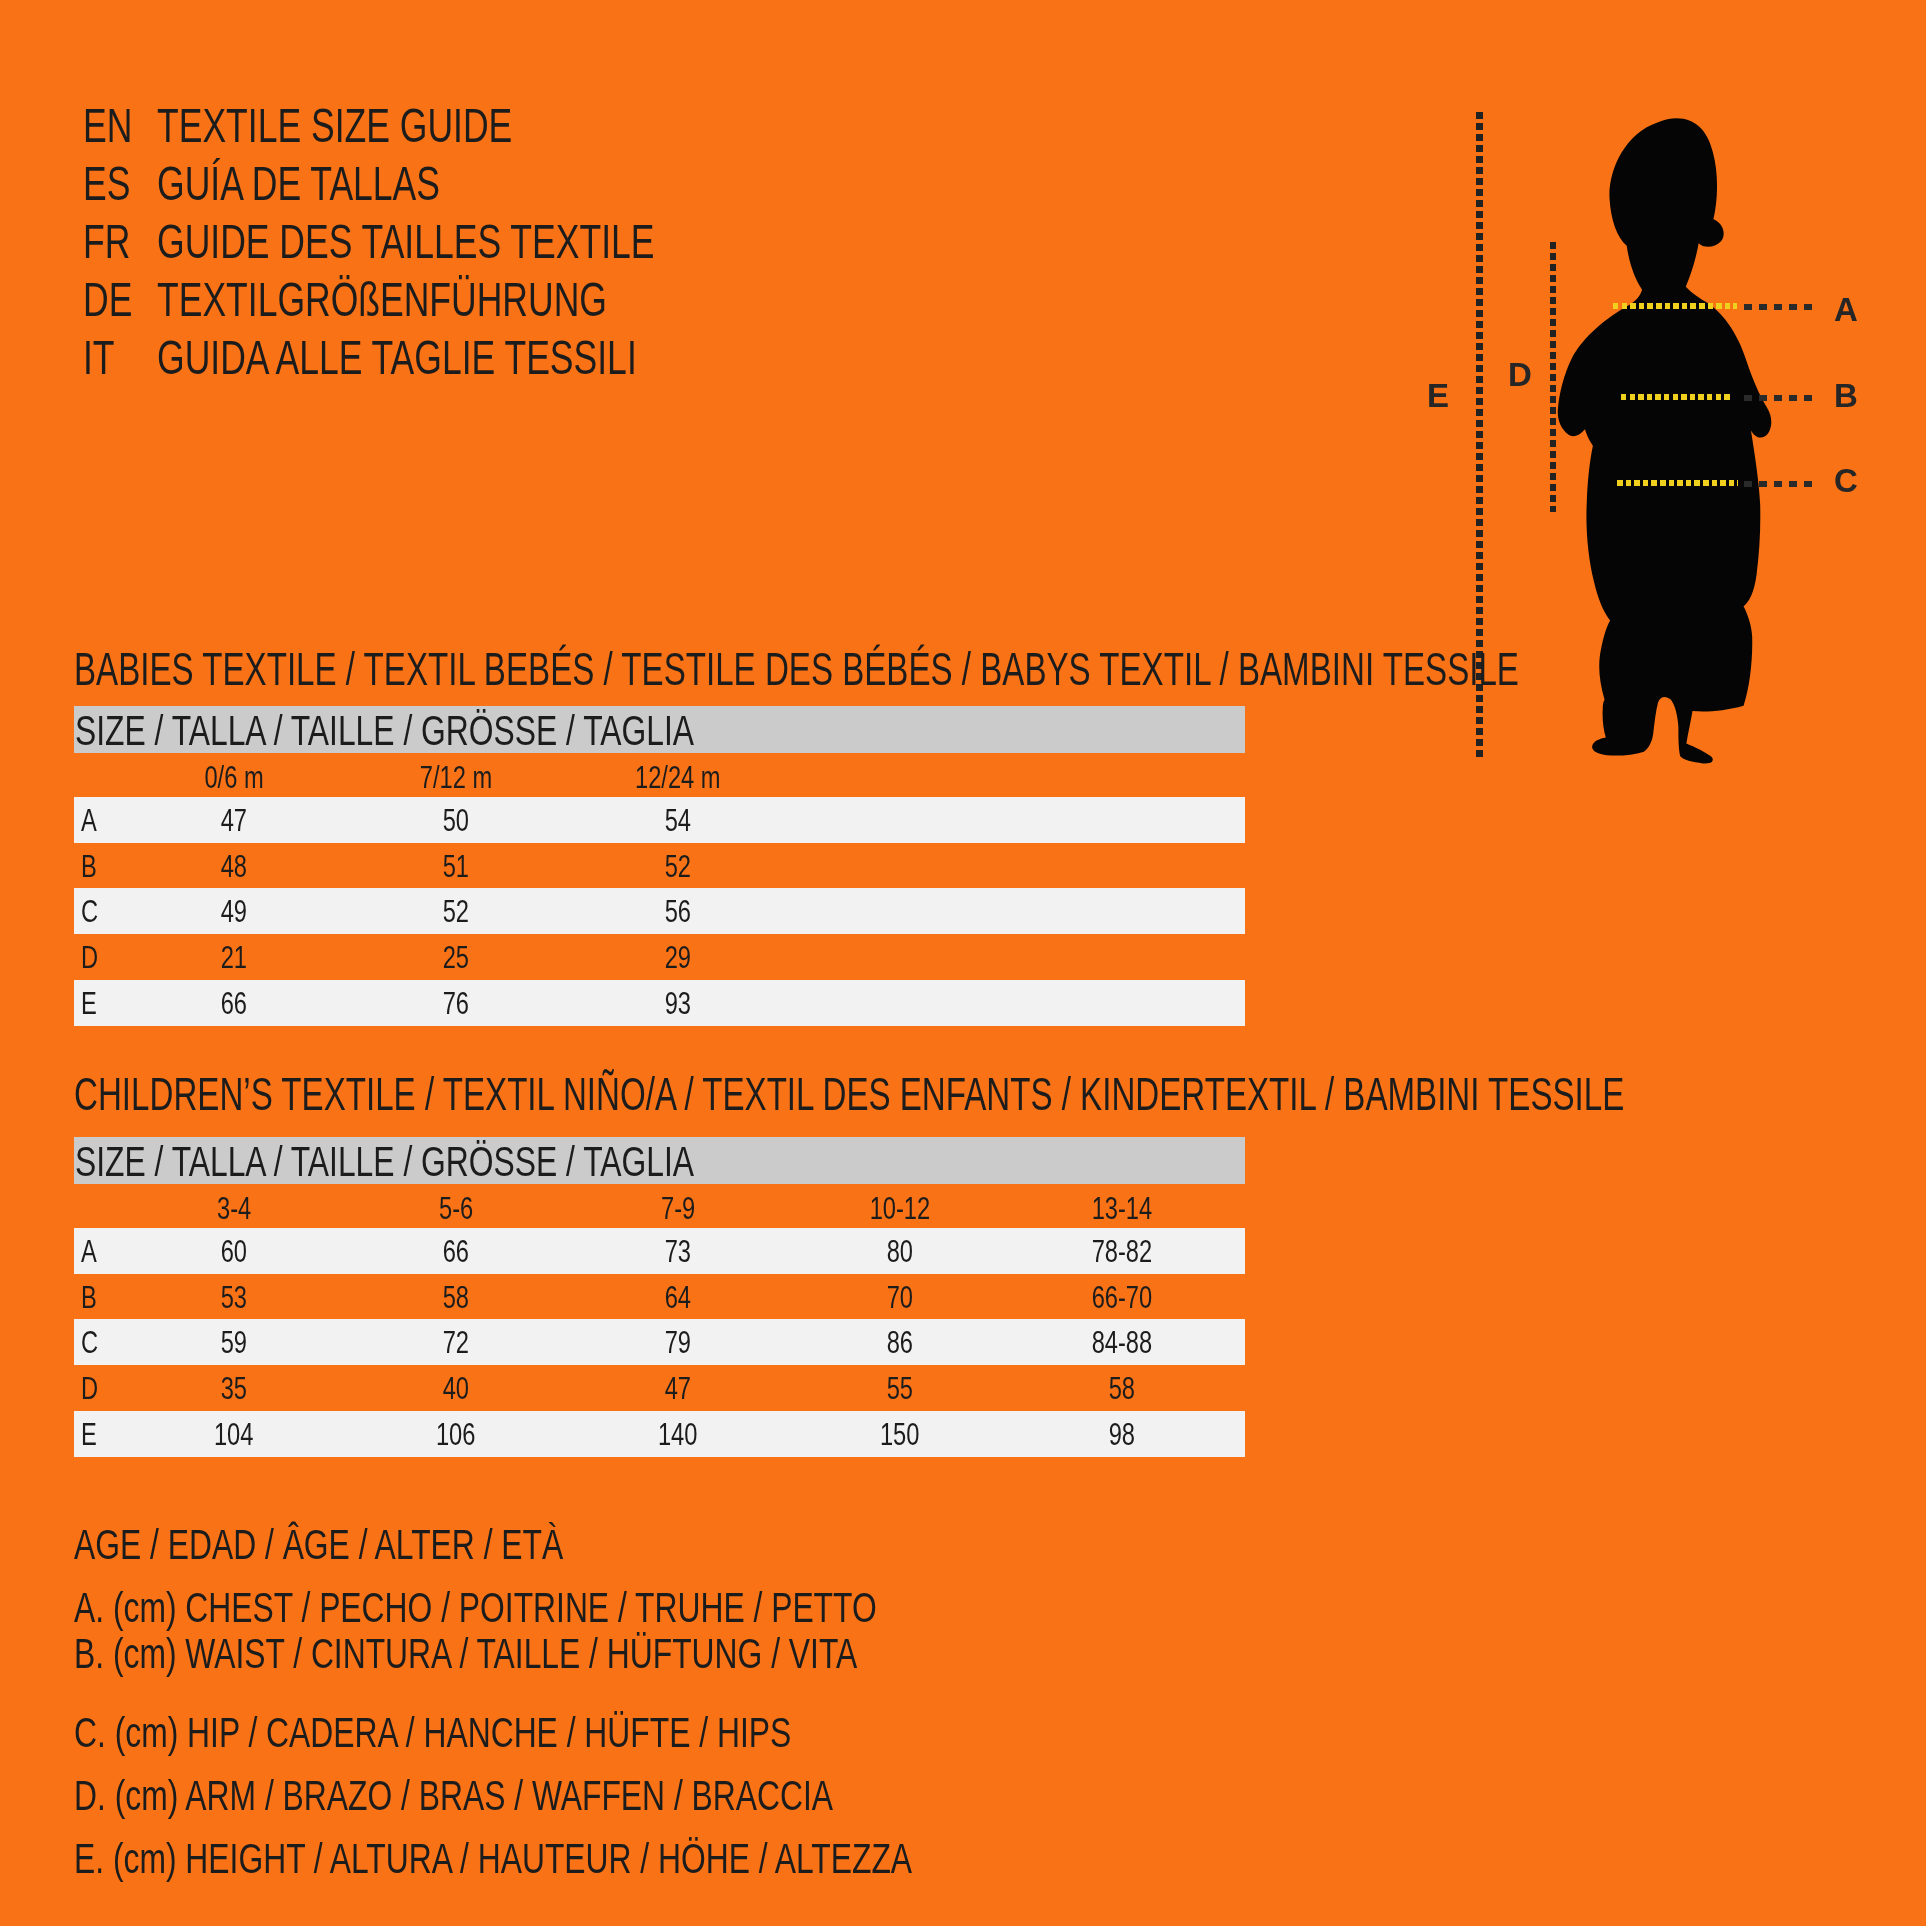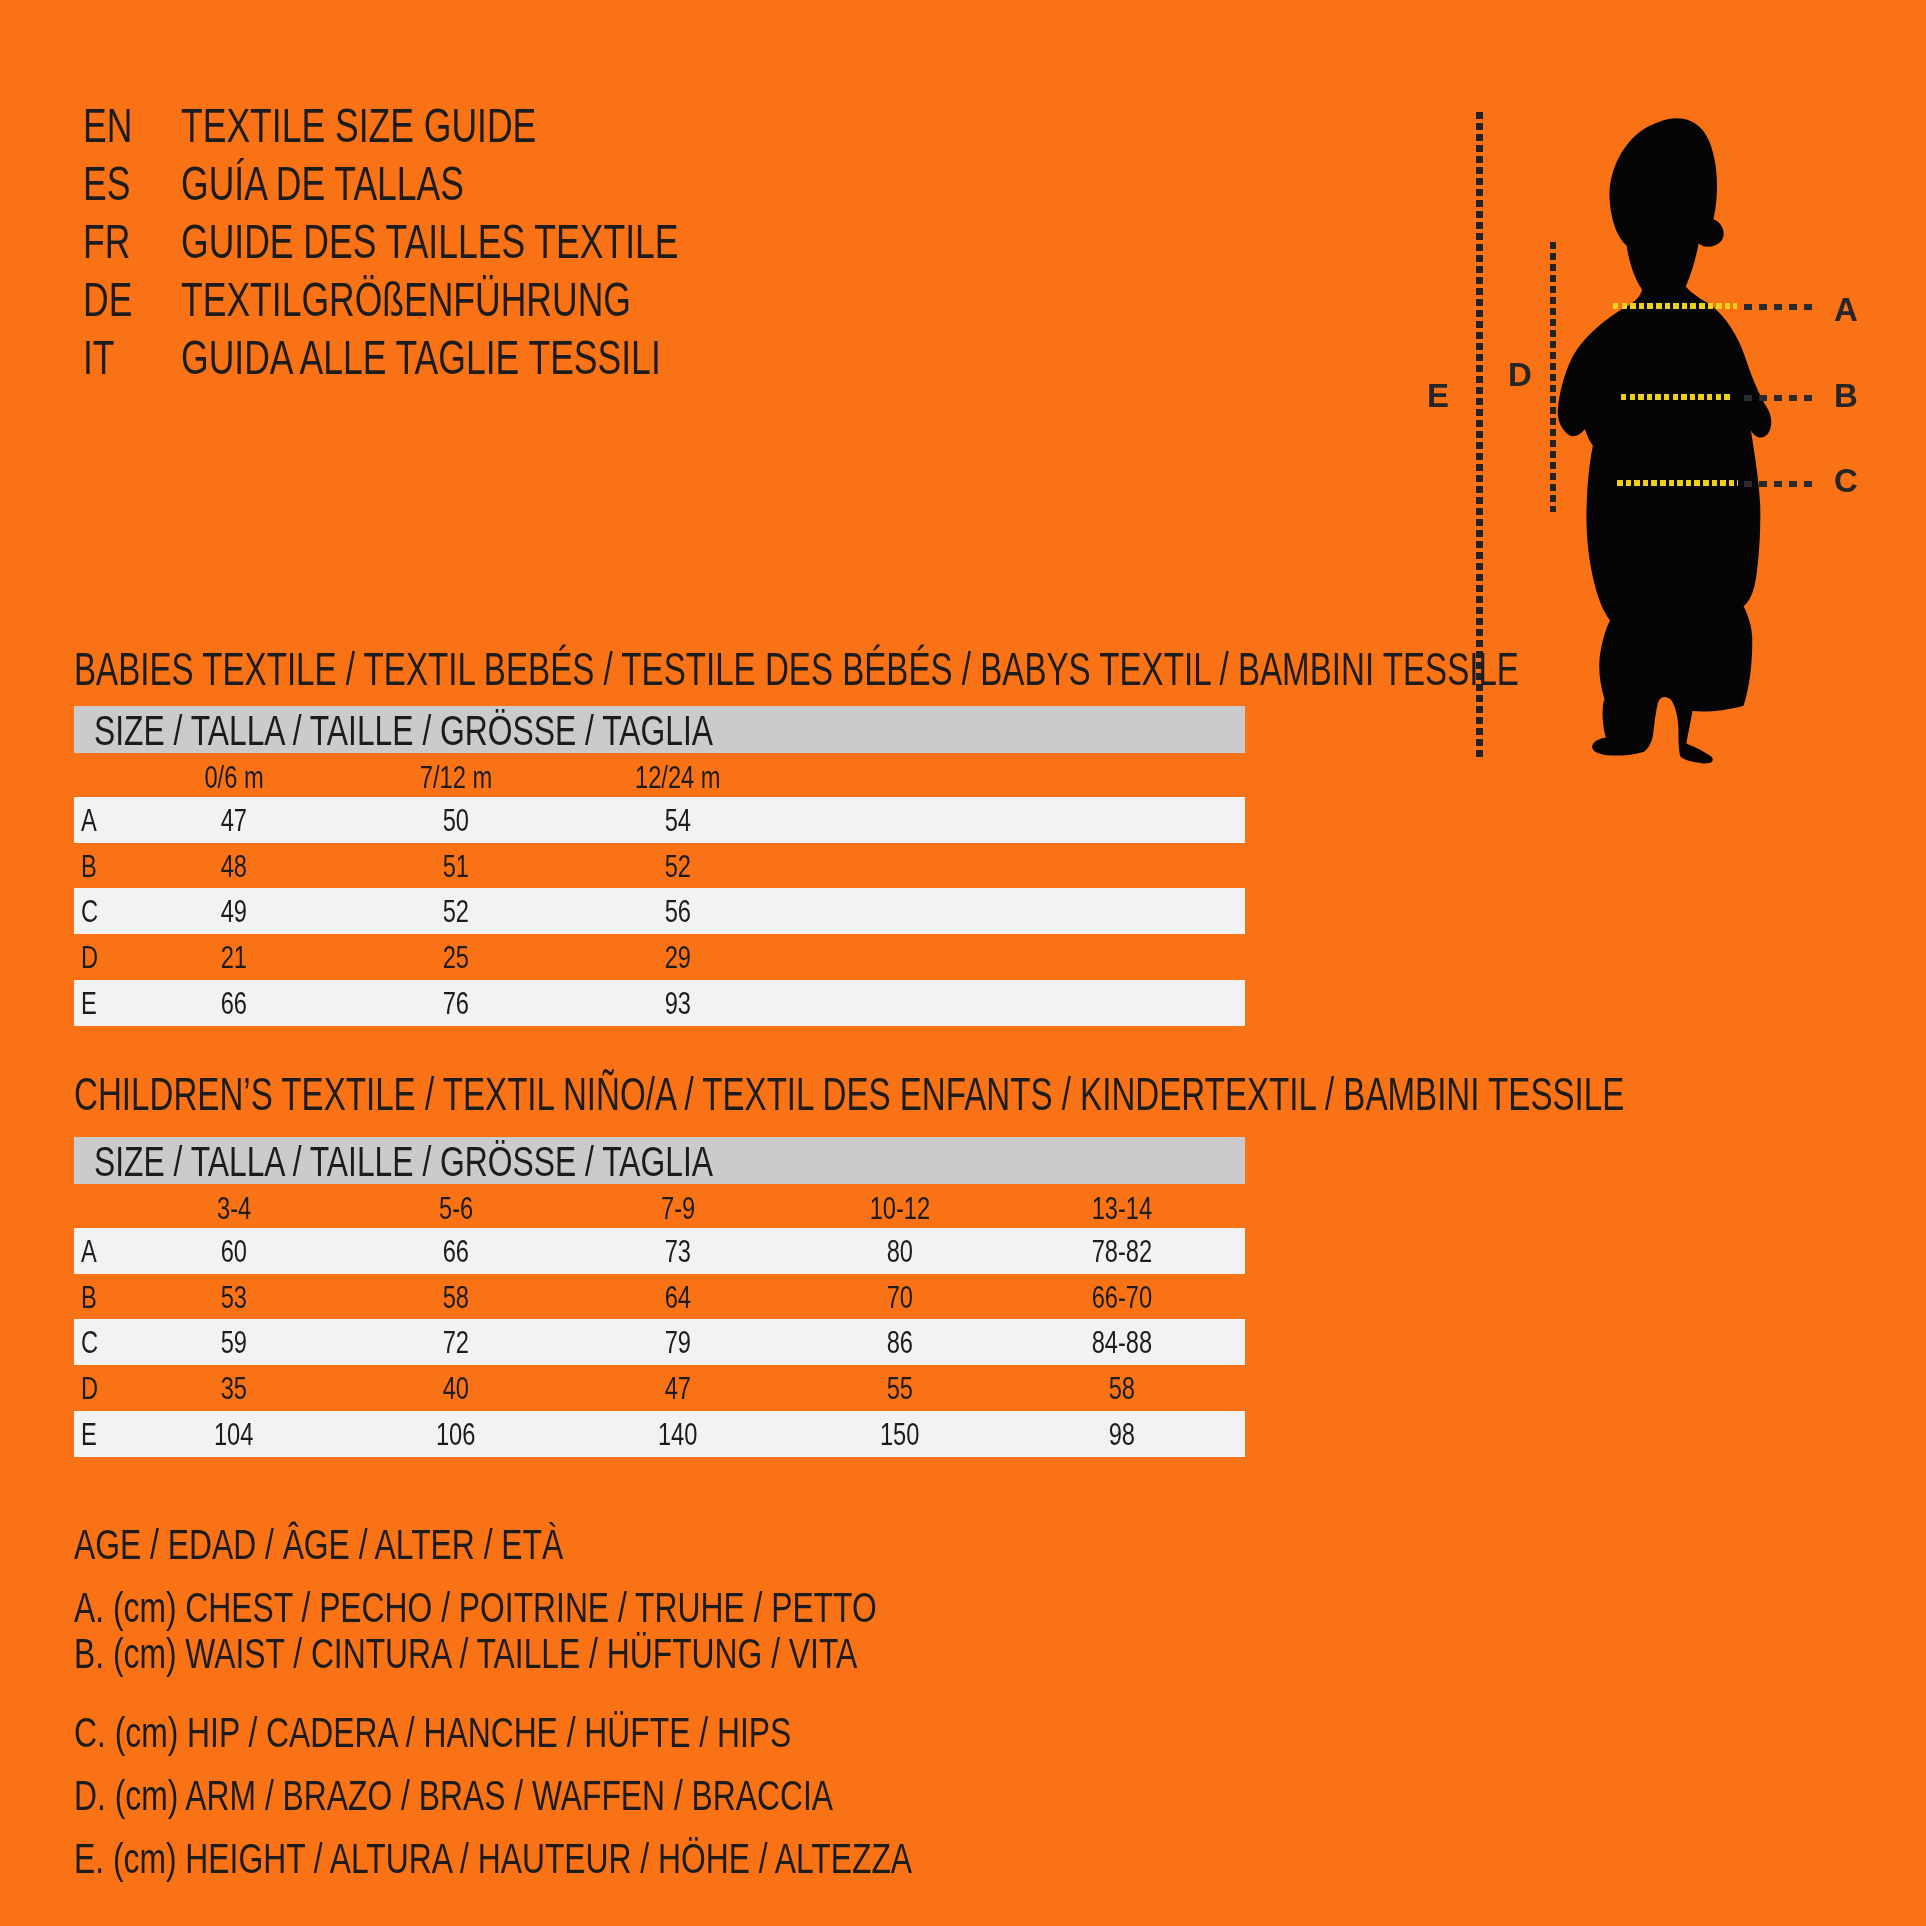--- a/index.html
+++ b/index.html
@@ -11,29 +11,29 @@
   .page{position:relative;width:1926px;height:1926px;overflow:hidden;background:#f97316;}
 
   
   .cn  {display:inline-block;transform:scaleX(.74);transform-origin:0 50%;white-space:nowrap;}
   .cnc {display:inline-block;transform:scaleX(.74);transform-origin:50% 50%;white-space:nowrap;}
   .cnh {display:inline-block;transform:scaleX(.72);transform-origin:0 50%;white-space:nowrap;}
 
   
   .lang-row{position:absolute;left:83px;height:58px;line-height:58px;font-size:48px;}
   .lang-code{position:absolute;left:0;top:0;}
-  .lang-title{position:absolute;left:98px;top:0;}
+  .lang-title{position:absolute;left:74px;top:0;}
 
   
   .sec-heading{position:absolute;left:74px;font-size:46px;line-height:49px;}
 
   
   .tbl{position:absolute;left:74px;width:1171px;}
   .sizebar{position:absolute;left:0;top:0;width:1171px;height:47px;background:var(--bar,#cbcbcb);
-           font-size:43px;line-height:48px;padding-left:20px;box-sizing:border-box;}
+           font-size:43px;line-height:48px;padding-left:1px;box-sizing:border-box;}
   .thead,.trow{position:absolute;left:0;width:1171px;height:46px;line-height:46px;display:flex;font-size:32px;}
   .thead{height:44px;line-height:48px;}
   .stripe{background:var(--stripe,#f2f2f2);}
   .cl{width:49px;padding-left:7.4px;box-sizing:border-box;text-align:left;flex:0 0 auto;}
   .cv{width:222px;text-align:center;flex:0 0 auto;}
 
   
   .legend-line{position:absolute;left:74px;font-size:43px;line-height:46px;}
 
   

